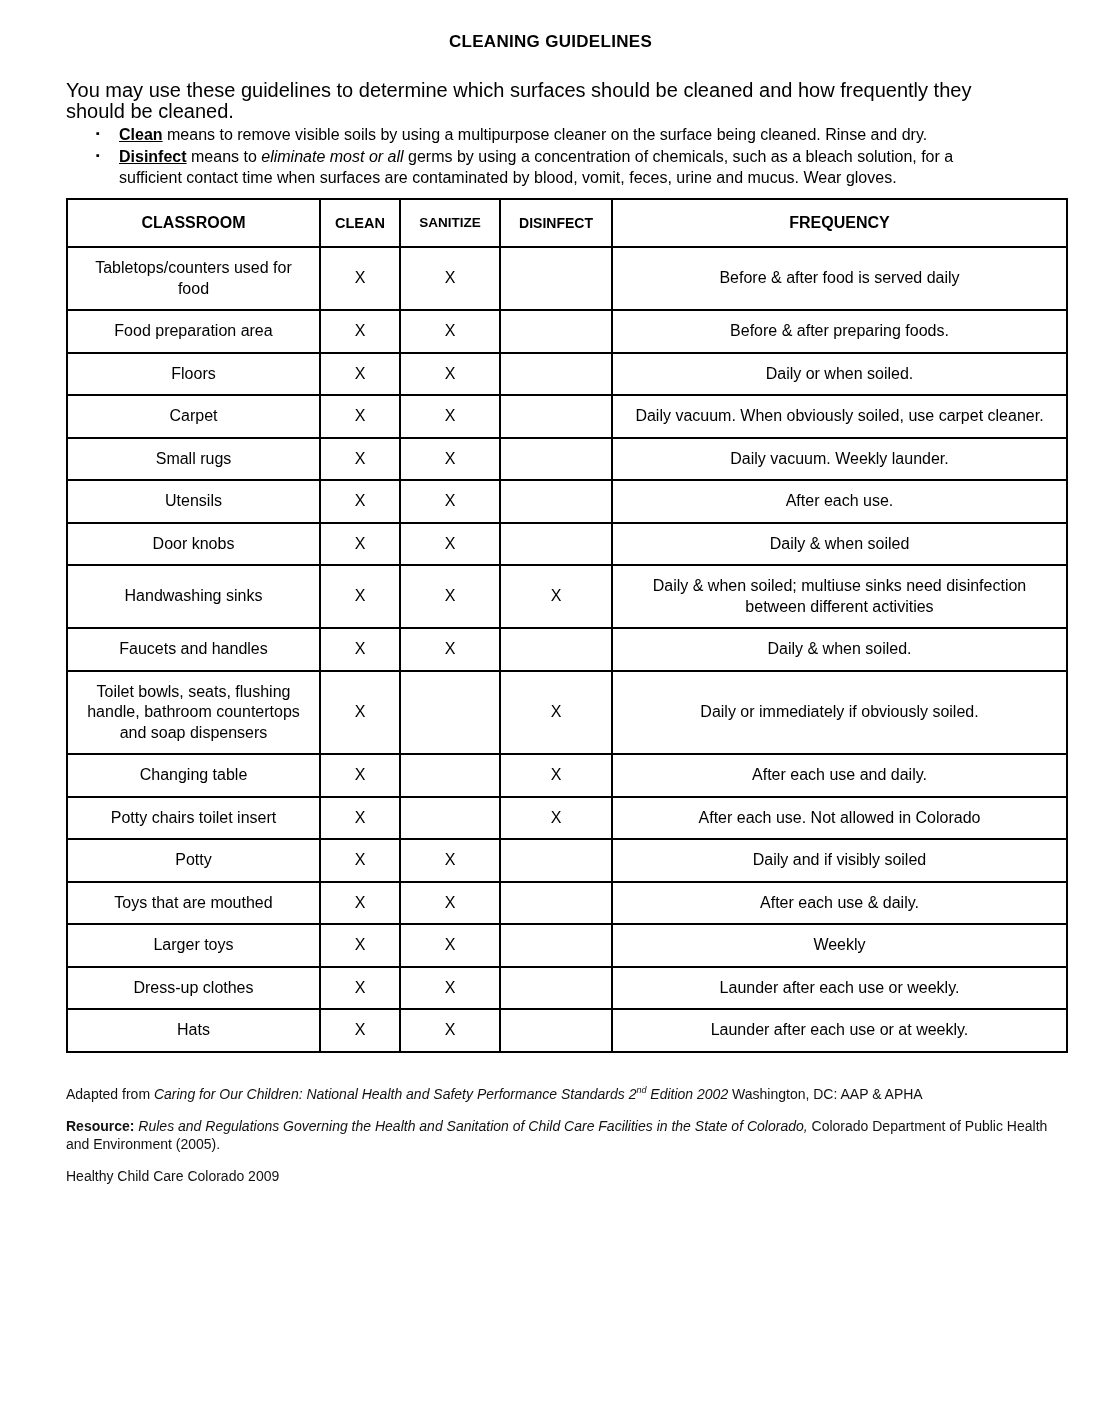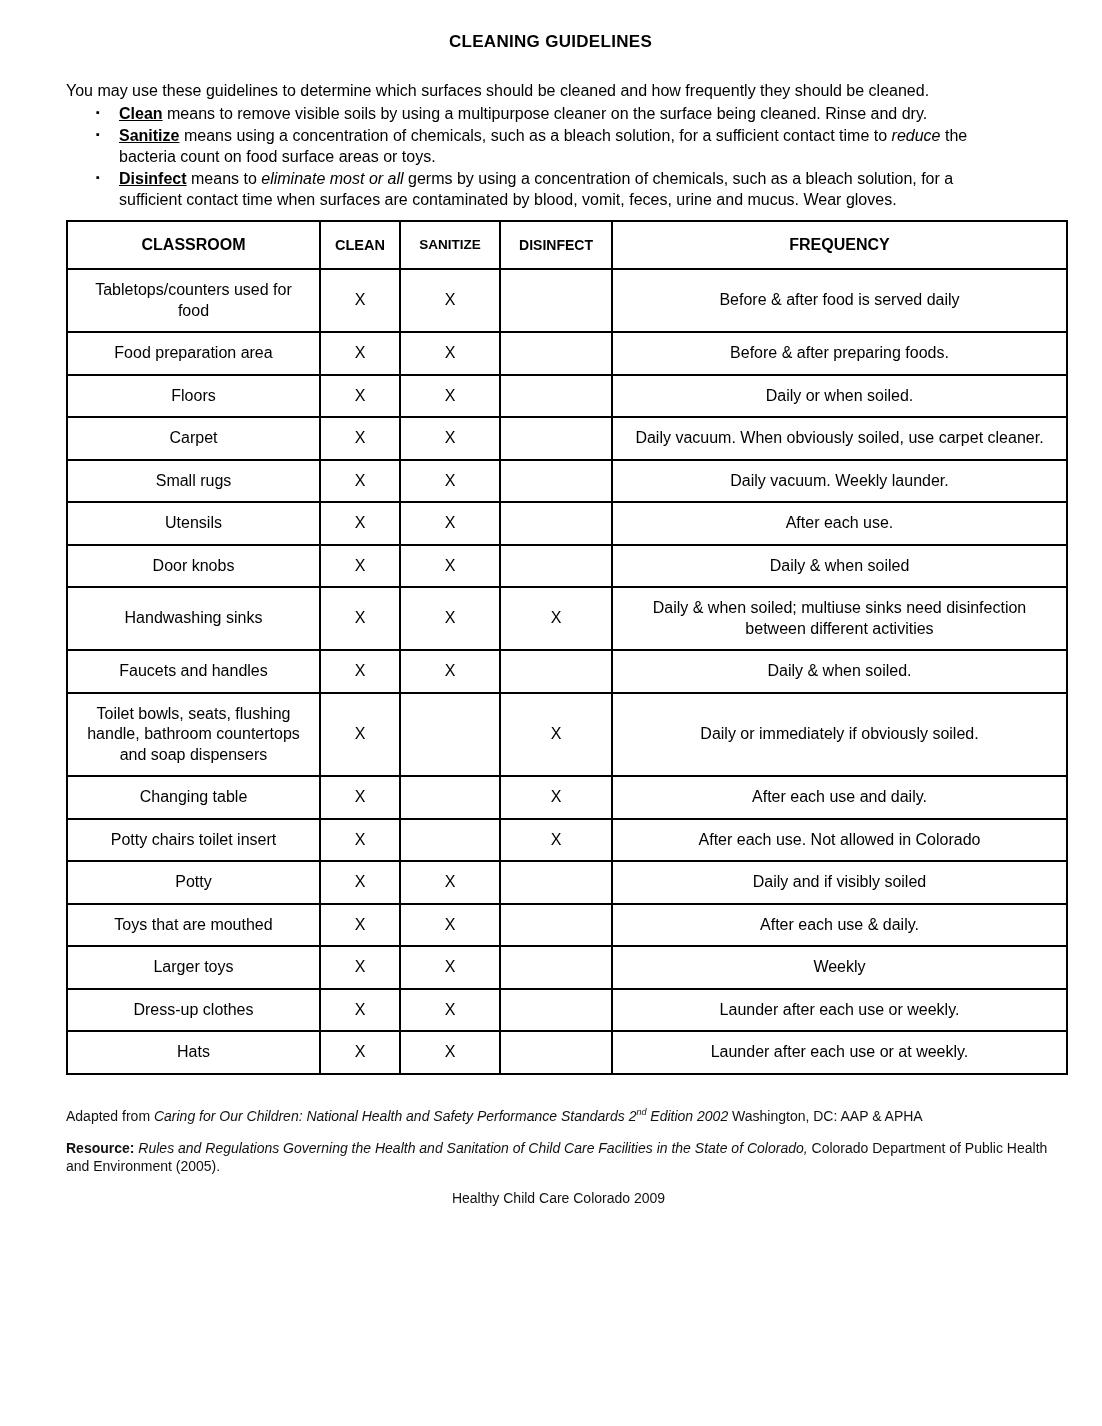--- a/index.html
+++ b/index.html
@@ -22,21 +22,21 @@
     padding: 28px 37px 14px 66px;
   }
   .title {
     text-align: center;
     font-weight: bold;
     font-size: 17px;
     letter-spacing: 0.3px;
     margin: 4px 30px 28px 0;
   }
   .intro {
-    font-size: 16px;
+    font-size: 20px;
     line-height: 21px;
     width: 910px;
     margin: 12px 0 2px 0;
   }
   ul.defs {
     margin: 2px 0 5px 28px;
     padding: 0;
     list-style: none;
     width: 925px;
   }
@@ -101,35 +101,33 @@
   .footer sup {
     font-size: 9px;
     font-style: italic;
     vertical-align: super;
     line-height: 0;
   }
   .credit {
     font-size: 14px;
     color: #111111;
     margin-top: 4px;
-    text-align: center;
   }
 </style>
 </head>
 <body>
 
 <div class="page">
 
   <div class="title">CLEANING GUIDELINES</div>
 
   <p class="intro">You may use these guidelines to determine which surfaces should be cleaned and how frequently they should be cleaned.</p>
 
   <ul class="defs">
     <li><span class="term">Clean</span><span> means to remove visible soils by using a multipurpose cleaner on the surface being cleaned. Rinse and dry.</span><span class="it"></span><span></span></li>
-    <li><span class="term">Sanitize</span><span> means using a concentration of chemicals, such as a bleach solution, for a sufficient contact time to </span><span class="it">reduce</span><span> the bacteria count on food surface areas or toys.</span></li>
     <li><span class="term">Disinfect</span><span> means to </span><span class="it">eliminate most or all</span><span> germs by using a concentration of chemicals, such as a bleach solution, for a sufficient contact time when surfaces are contaminated by blood, vomit, feces, urine and mucus. Wear gloves.</span></li>
   </ul>
 
   <table class="guidelines">
     <colgroup>
       <col class="c-classroom">
       <col class="c-clean">
       <col class="c-sanitize">
       <col class="c-disinfect">
       <col class="c-frequency">

